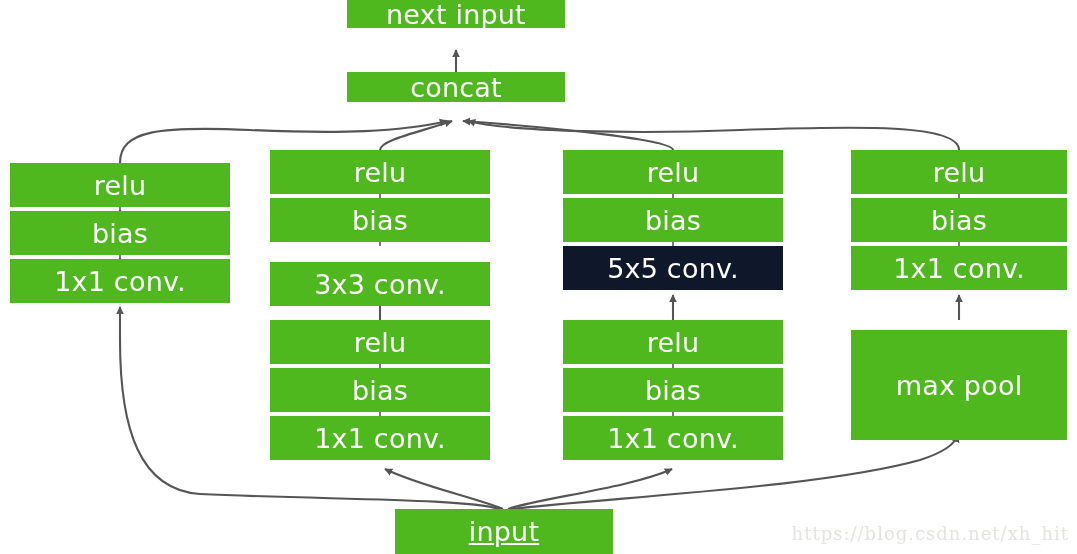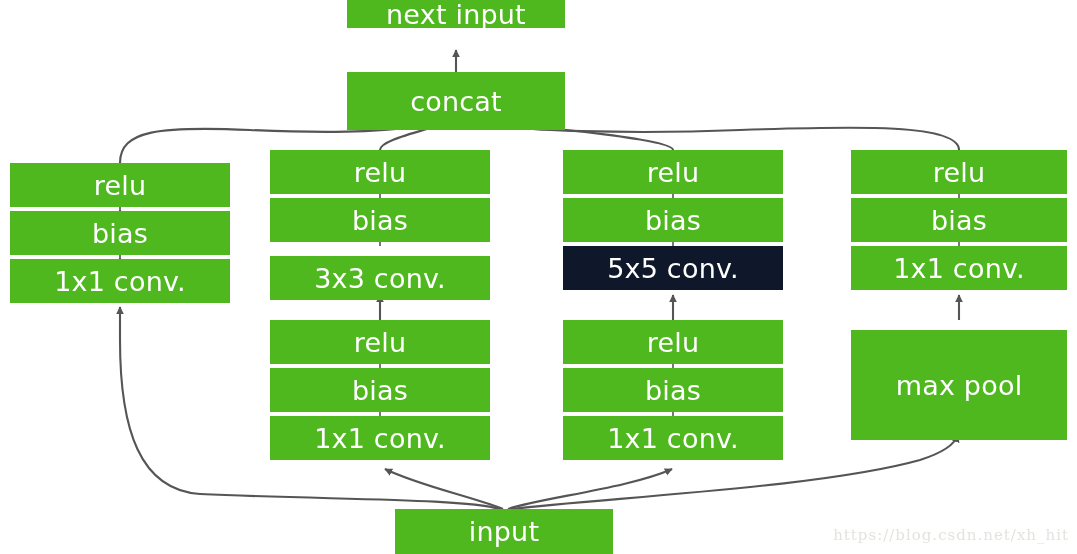--- a/index.html
+++ b/index.html
@@ -26,21 +26,21 @@
     white-space:nowrap;
     z-index:2;
   }
   .node.tall{font-size:27px;margin-top:10px;}
   .watermark{
     position:absolute;
     right:8px;
     bottom:10px;
     color:#e3e3df;
     font-family:"DejaVu Serif", serif;
-    font-size:15px;
+    font-size:18px;
     letter-spacing:1px;
     white-space:nowrap;
     z-index:3;
   }
 </style>
 </head>
 <body style="background: rgb(255, 255, 255);">
 
 <div id="stage">
 
@@ -88,39 +88,39 @@
       <path d="M673,412 L673,416"></path>
       <path d="M959,194 L959,198"></path>
       <path d="M959,242 L959,246"></path>
     </g>
   </svg>
 
   <div id="nodes">
       <div class="node" style="left: 347px; top: 0px; width: 218px; height: 28px; background: rgb(79, 184, 31); color: rgb(255, 255, 255);">
         <span>next input</span>
       </div>
-      <div class="node" style="left: 347px; top: 72px; width: 218px; height: 58px; background: rgb(79, 184, 31); color: rgb(255, 255, 255);">
+      <div class="node" style="left: 347px; top: 72px; width: 218px; height: 30px; background: rgb(79, 184, 31); color: rgb(255, 255, 255);">
         <span>concat</span>
       </div>
       <div class="node" style="left: 10px; top: 163px; width: 220px; height: 44px; background: rgb(79, 184, 31); color: rgb(255, 255, 255);">
         <span>relu</span>
       </div>
       <div class="node" style="left: 10px; top: 211px; width: 220px; height: 44px; background: rgb(79, 184, 31); color: rgb(255, 255, 255);">
         <span>bias</span>
       </div>
       <div class="node" style="left: 10px; top: 259px; width: 220px; height: 44px; background: rgb(79, 184, 31); color: rgb(255, 255, 255);">
         <span>1x1 conv.</span>
       </div>
       <div class="node" style="left: 270px; top: 150px; width: 220px; height: 44px; background: rgb(79, 184, 31); color: rgb(255, 255, 255);">
         <span>relu</span>
       </div>
       <div class="node" style="left: 270px; top: 198px; width: 220px; height: 44px; background: rgb(79, 184, 31); color: rgb(255, 255, 255);">
         <span>bias</span>
       </div>
-      <div class="node" style="left: 270px; top: 256px; width: 220px; height: 44px; background: rgb(79, 184, 31); color: rgb(255, 255, 255);">
+      <div class="node" style="left: 270px; top: 262px; width: 220px; height: 44px; background: rgb(79, 184, 31); color: rgb(255, 255, 255);">
         <span>3x3 conv.</span>
       </div>
       <div class="node" style="left: 270px; top: 320px; width: 220px; height: 44px; background: rgb(79, 184, 31); color: rgb(255, 255, 255);">
         <span>relu</span>
       </div>
       <div class="node" style="left: 270px; top: 368px; width: 220px; height: 44px; background: rgb(79, 184, 31); color: rgb(255, 255, 255);">
         <span>bias</span>
       </div>
       <div class="node" style="left: 270px; top: 416px; width: 220px; height: 44px; background: rgb(79, 184, 31); color: rgb(255, 255, 255);">
         <span>1x1 conv.</span>
@@ -148,19 +148,19 @@
       </div>
       <div class="node" style="left: 851px; top: 198px; width: 216px; height: 44px; background: rgb(79, 184, 31); color: rgb(255, 255, 255);">
         <span>bias</span>
       </div>
       <div class="node" style="left: 851px; top: 246px; width: 216px; height: 44px; background: rgb(79, 184, 31); color: rgb(255, 255, 255);">
         <span>1x1 conv.</span>
       </div>
       <div class="node tall" style="left: 851px; top: 320px; width: 216px; height: 110px; background: rgb(79, 184, 31); color: rgb(255, 255, 255);">
         <span>max pool</span>
       </div>
-      <div class="node" style="left: 395px; top: 509px; width: 218px; height: 45px; background: rgb(79, 184, 31); color: rgb(255, 255, 255);">
+      <div class="node" style="left: 395px; top: 509px; width: 218px; height: 45px; background: rgb(79, 184, 31); color: rgb(255, 255, 255); text-decoration: underline;">
         <span>input</span>
       </div>
     </div>
 
   <div class="watermark" style="color: rgb(227, 227, 223);">https://blog.csdn.net/xh_hit</div>
 </div>
 
 </body></html>

